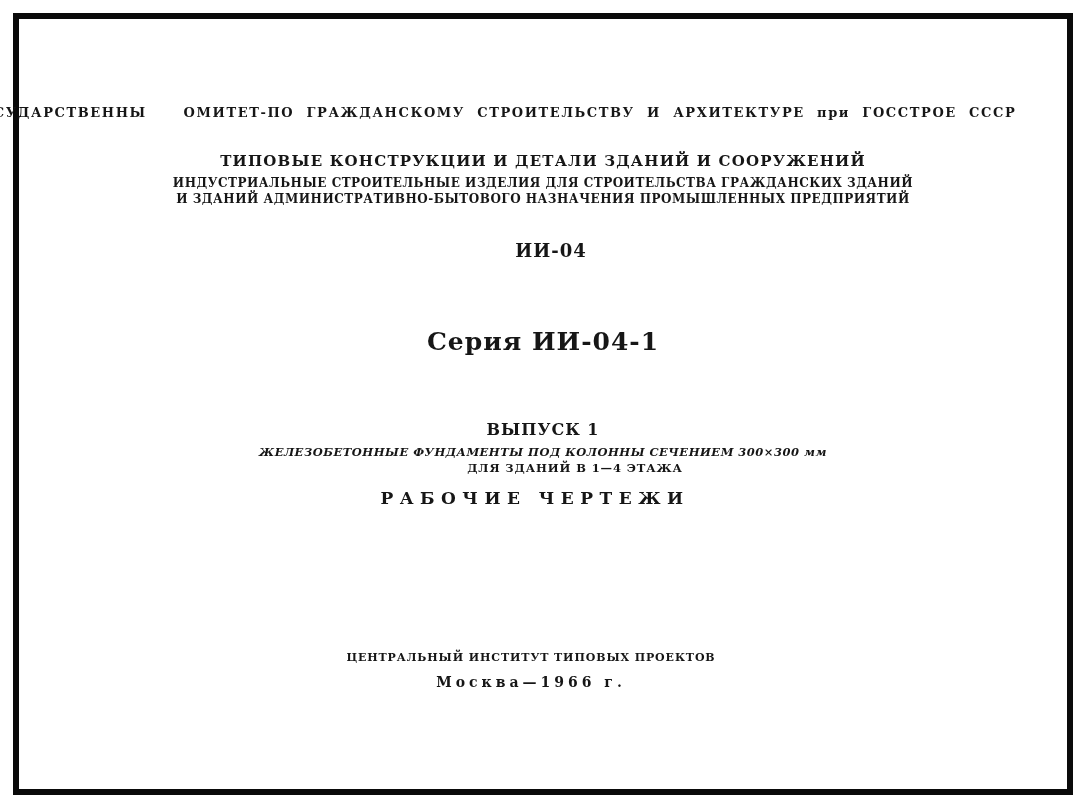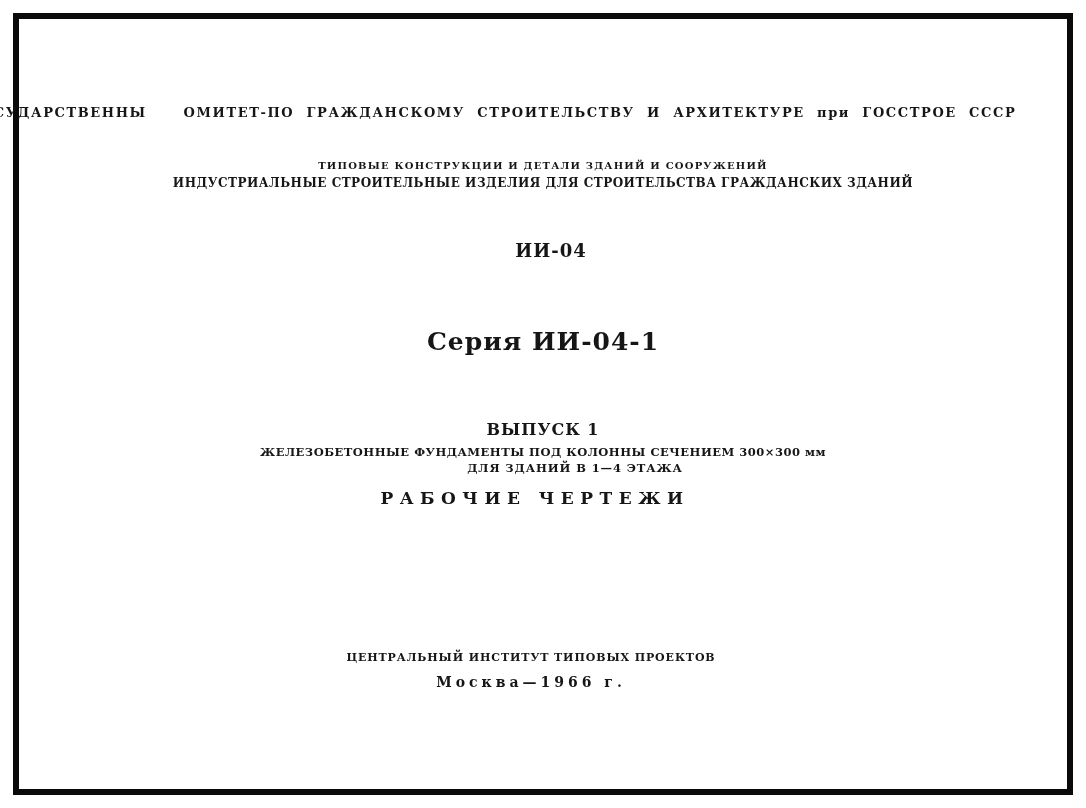--- a/index.html
+++ b/index.html
@@ -33,46 +33,47 @@
     color: #161616;
     -webkit-font-smoothing: none;
   }
   .l-committee {
     top: 105px;
     font-size: 13px;
     letter-spacing: 1.6px;
     transform: translateX(-38px);
     white-space: pre;
   }
-  .l-tc        { top: 160px; font-size: 10px; letter-spacing: 1.2px; }
+  .l-tc        { top: 152px; font-size: 15px; letter-spacing: 1.2px; }
   .l-ind1      { top: 176px; font-size: 12px;   letter-spacing: 0.5px; }
   .l-ind2      { top: 192px; font-size: 12px;   letter-spacing: 0.5px; }
   .l-code      { top: 240px; font-size: 18px;   letter-spacing: 1px; margin-left: 8px; }
   .l-main      { top: 266px; font-size: 20px;   letter-spacing: 1.6px; }
   .l-series    { top: 327px; font-size: 25px;   letter-spacing: 1px; }
   .l-fund      { top: 364px; font-size: 16px;   letter-spacing: 1.5px; }
   .l-issue     { top: 420px; font-size: 16px;   letter-spacing: 1px; }
-  .l-desc1     { top: 445px; font-size: 11.5px; letter-spacing: 0.5px; }
+  .l-desc1     { top: 445px; font-size: 11.5px; letter-spacing: 0.5px; font-style: italic; }
   .l-desc2     { top: 461px; font-size: 11.5px; letter-spacing: 0.9px; margin-left: 32px; }
   .l-worktype  { top: 488px; font-size: 17px;   letter-spacing: 6.5px; transform: translateX(-8px); }
   .l-publisher { top: 651px; font-size: 11px;   letter-spacing: 0.9px; transform: translateX(-12px); }
   .l-imprint   { top: 674px; font-size: 14px;   letter-spacing: 4px;   transform: translateX(-12px); }
 </style>
 </head>
 <body>
 
 <div id="page">
   <div id="frame"></div>
 
   <div class="line l-committee">СУДАРСТВЕННЫ      ОМИТЕТ-ПО  ГРАЖДАНСКОМУ  СТРОИТЕЛЬСТВУ  И  АРХИТЕКТУРЕ  при  ГОССТРОЕ  СССР</div>
 
   <div class="line l-tc">ТИПОВЫЕ КОНСТРУКЦИИ И ДЕТАЛИ ЗДАНИЙ И СООРУЖЕНИЙ</div>
 
   <div class="line l-ind1">ИНДУСТРИАЛЬНЫЕ СТРОИТЕЛЬНЫЕ ИЗДЕЛИЯ ДЛЯ СТРОИТЕЛЬСТВА ГРАЖДАНСКИХ ЗДАНИЙ</div>
 
+  <div class="line l-ind2">И ЗДАНИЙ АДМИНИСТРАТИВНО-БЫТОВОГО НАЗНАЧЕНИЯ ПРОМЫШЛЕННЫХ ПРЕДПРИЯТИЙ</div>
 
   <div class="line l-code">ИИ-04</div>
 
 
   <div class="line l-series">Серия ИИ-04-1</div>
 
 
   <div class="line l-issue">ВЫПУСК 1</div>
 
   <div class="line l-desc1">ЖЕЛЕЗОБЕТОННЫЕ ФУНДАМЕНТЫ ПОД КОЛОННЫ СЕЧЕНИЕМ 300×300 мм</div>

